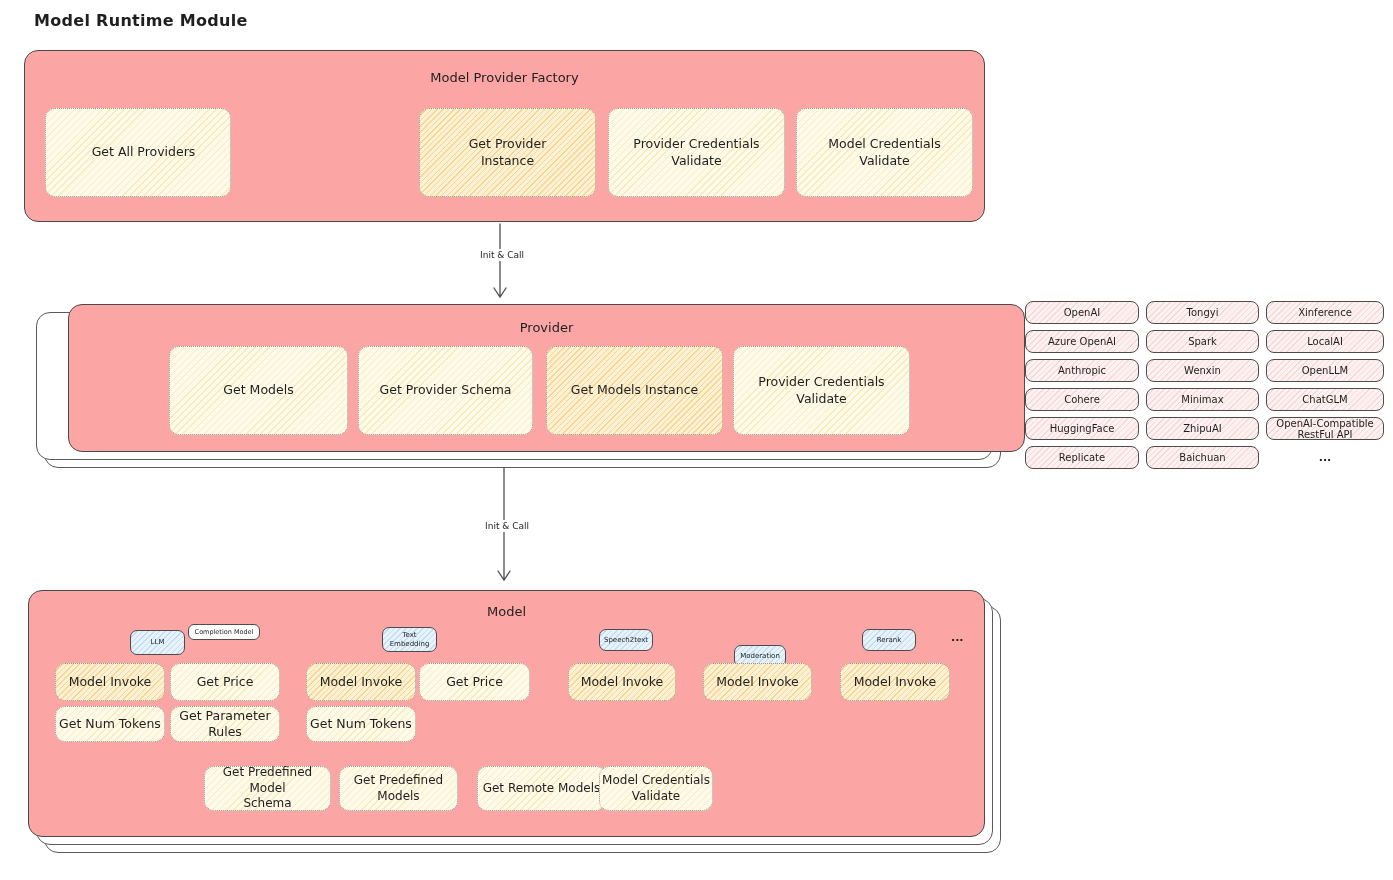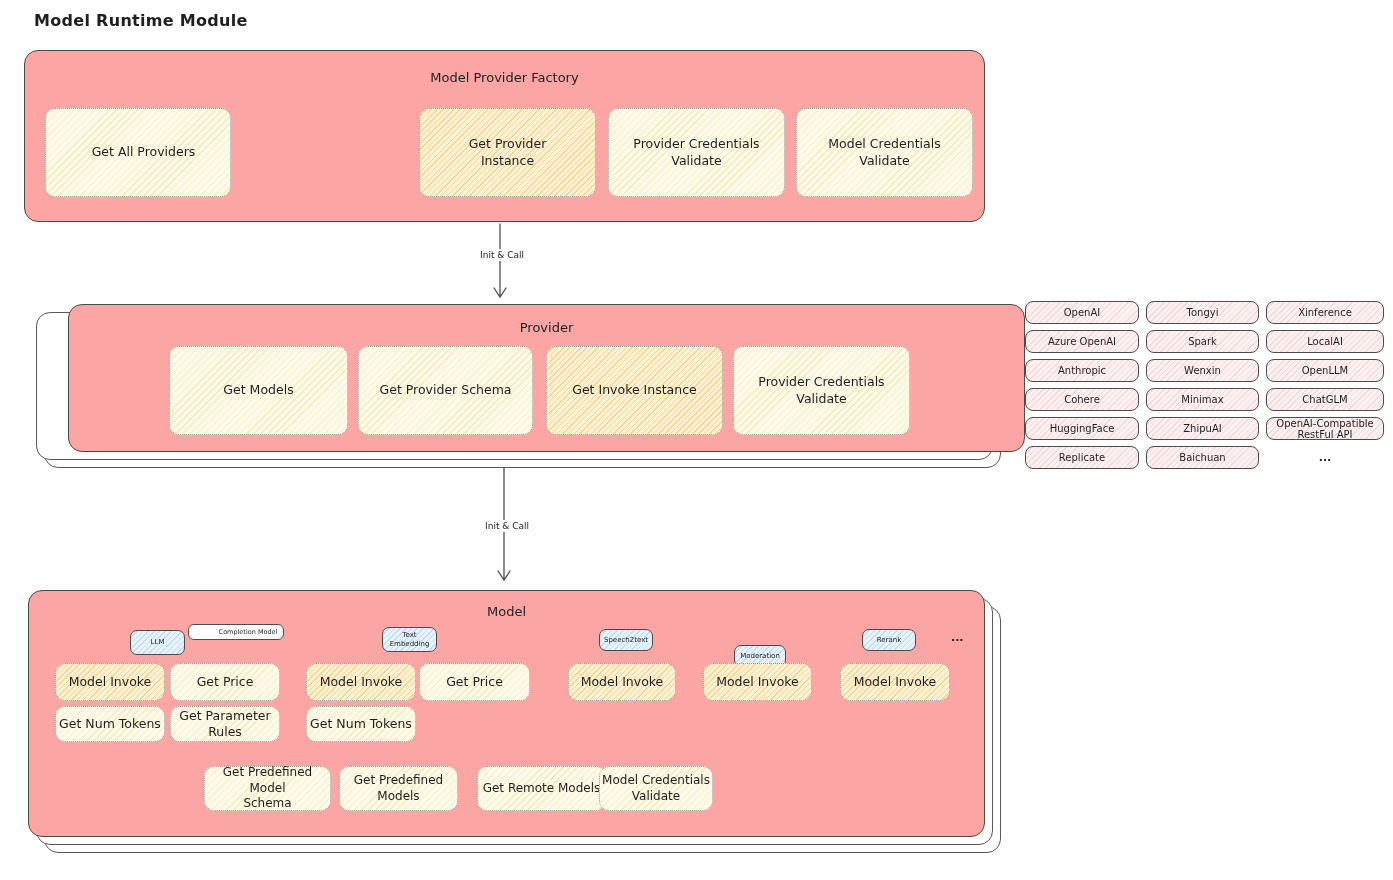--- a/index.html
+++ b/index.html
@@ -66,21 +66,21 @@
     <path d="M10 1 V73 M4 65 L10 74 L16 65" stroke="#4f4f4f" stroke-width="1.3" fill="none" stroke-linecap="round"></path>
   </svg>
   <div class="flow-label" style="left:461px;top:249px;width:78px;">Init &amp; Call</div>
 
   <div class="layer" style="left:44px;top:320px;width:955px;height:146px;"></div>
   <div class="layer" style="left:36px;top:312px;width:955px;height:146px;"></div>
   <div class="section" style="left:28px;top:304px;width:955px;height:146px;margin-left:40px;">
     <div class="sec-title" style="top:15px;">Provider</div>
     <div class="ybox" style="left:100px;top:41px;width:177px;height:87px;">Get Models</div>
     <div class="ybox" style="left:289px;top:41px;width:173px;height:87px;">Get Provider Schema</div>
-    <div class="obox" style="left:477px;top:41px;width:175px;height:87px;">Get Invoke Instance</div>
+    <div class="obox" style="left:477px;top:41px;width:175px;height:87px;">Get Models Instance</div>
     <div class="ybox" style="left:664px;top:41px;width:175px;height:87px;">Provider Credentials
 Validate</div>
   </div>
 
   <div class="pgrid">
     <div class="pbox">OpenAI</div>
     <div class="pbox">Tongyi</div>
     <div class="pbox">Xinference</div>
     <div class="pbox">Azure OpenAI</div>
     <div class="pbox">Spark</div>
@@ -103,21 +103,21 @@
     <path d="M10 1 V112 M4 104 L10 113 L16 104" stroke="#4f4f4f" stroke-width="1.3" fill="none" stroke-linecap="round"></path>
   </svg>
   <div class="flow-label" style="left:466px;top:520px;width:78px;">Init &amp; Call</div>
 
   <div class="layer" style="left:44px;top:606px;width:955px;height:245px;"></div>
   <div class="layer" style="left:36px;top:598px;width:955px;height:245px;"></div>
   <div class="section" style="left:28px;top:590px;width:955px;height:245px;">
     <div class="sec-title" style="top:13px;">Model</div>
 
     <div class="bluetab" style="left:101px;top:39px;width:53px;height:23px;">LLM</div>
-    <div class="whitetab" style="left:159px;top:33px;width:70px;height:14px;padding-left:24px;">Completion Model</div>
+    <div class="whitetab" style="left:159px;top:33px;width:70px;height:14px;">Completion Model</div>
     <div class="whitetab" style="left:159px;top:49px;width:70px;height:14px;margin-top:31px;">Chat Model</div>
     <div class="bluetab" style="left:353px;top:36px;width:53px;height:23px;">Text
 Embedding</div>
     <div class="bluetab" style="left:570px;top:38px;width:52px;height:20px;">Speech2text</div>
     <div class="bluetab" style="left:705px;top:38px;width:50px;height:20px;margin-top:16px;">Moderation</div>
     <div class="bluetab" style="left:833px;top:38px;width:52px;height:20px;">Rerank</div>
     <div class="tabs-more" style="left:922px;top:40px;">...</div>
 
     <div class="obox" style="left:26px;top:72px;width:108px;height:36px;">Model Invoke</div>
     <div class="ybox" style="left:141px;top:72px;width:108px;height:36px;">Get Price</div>

